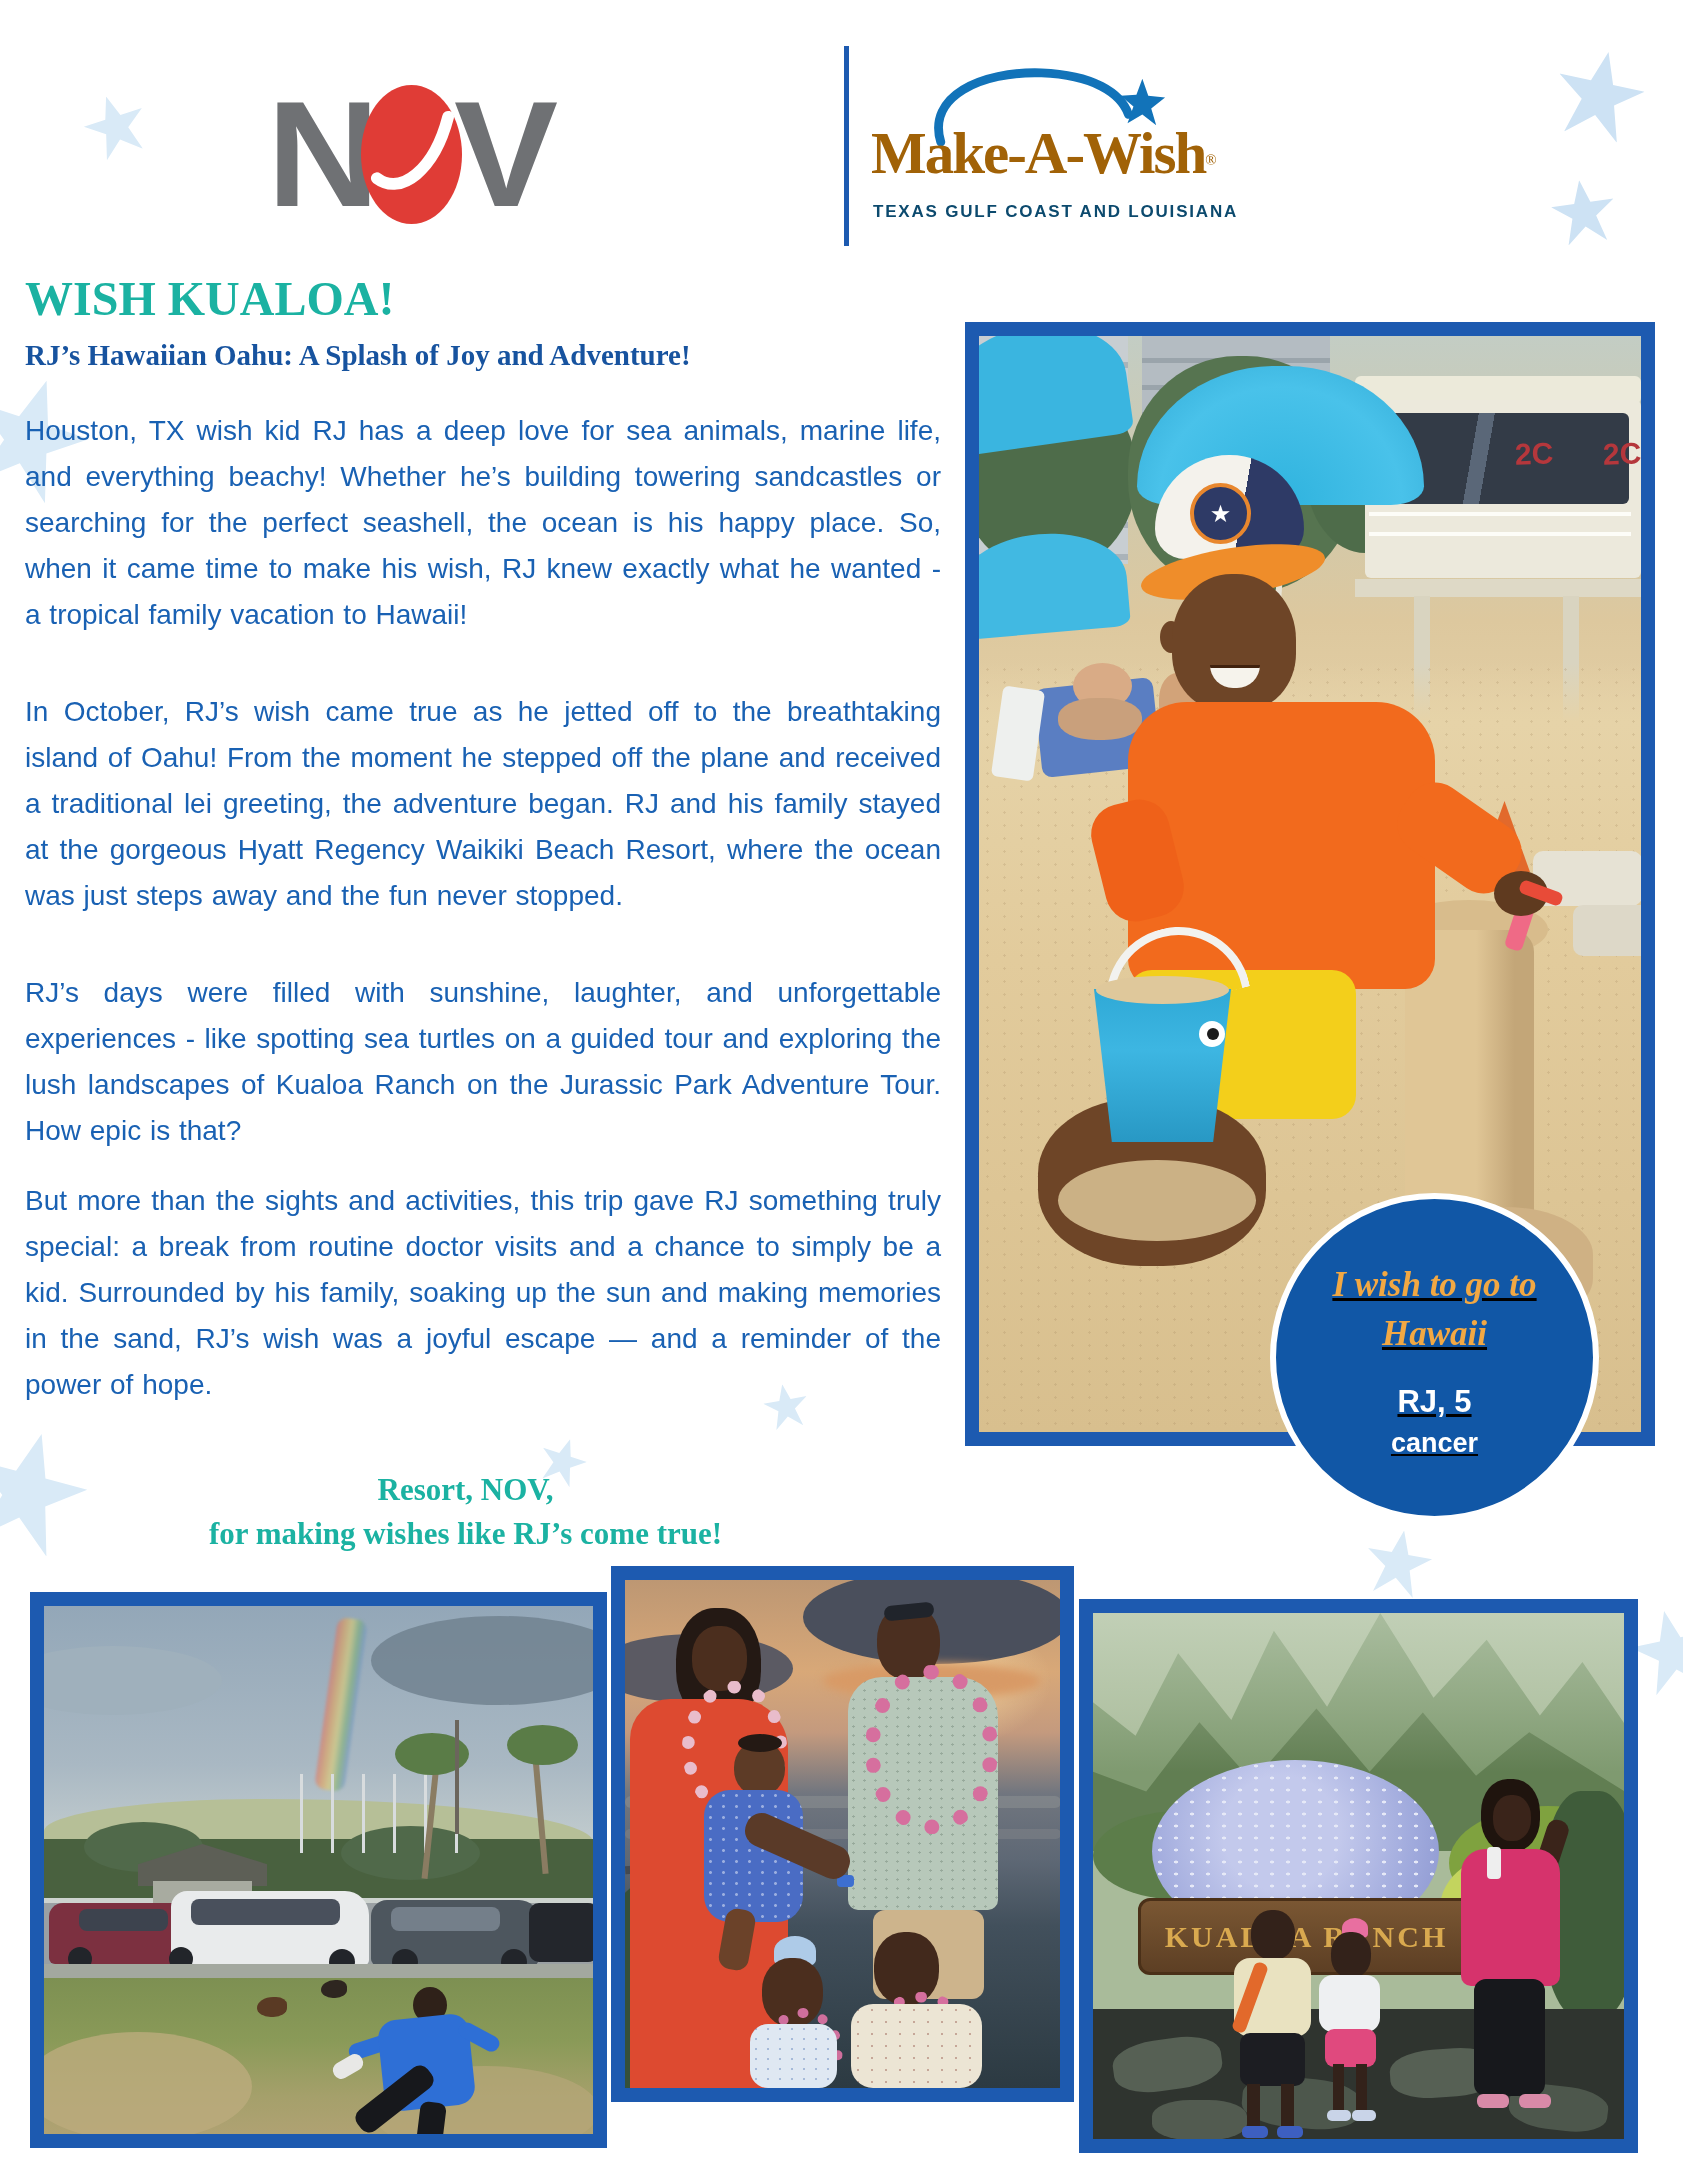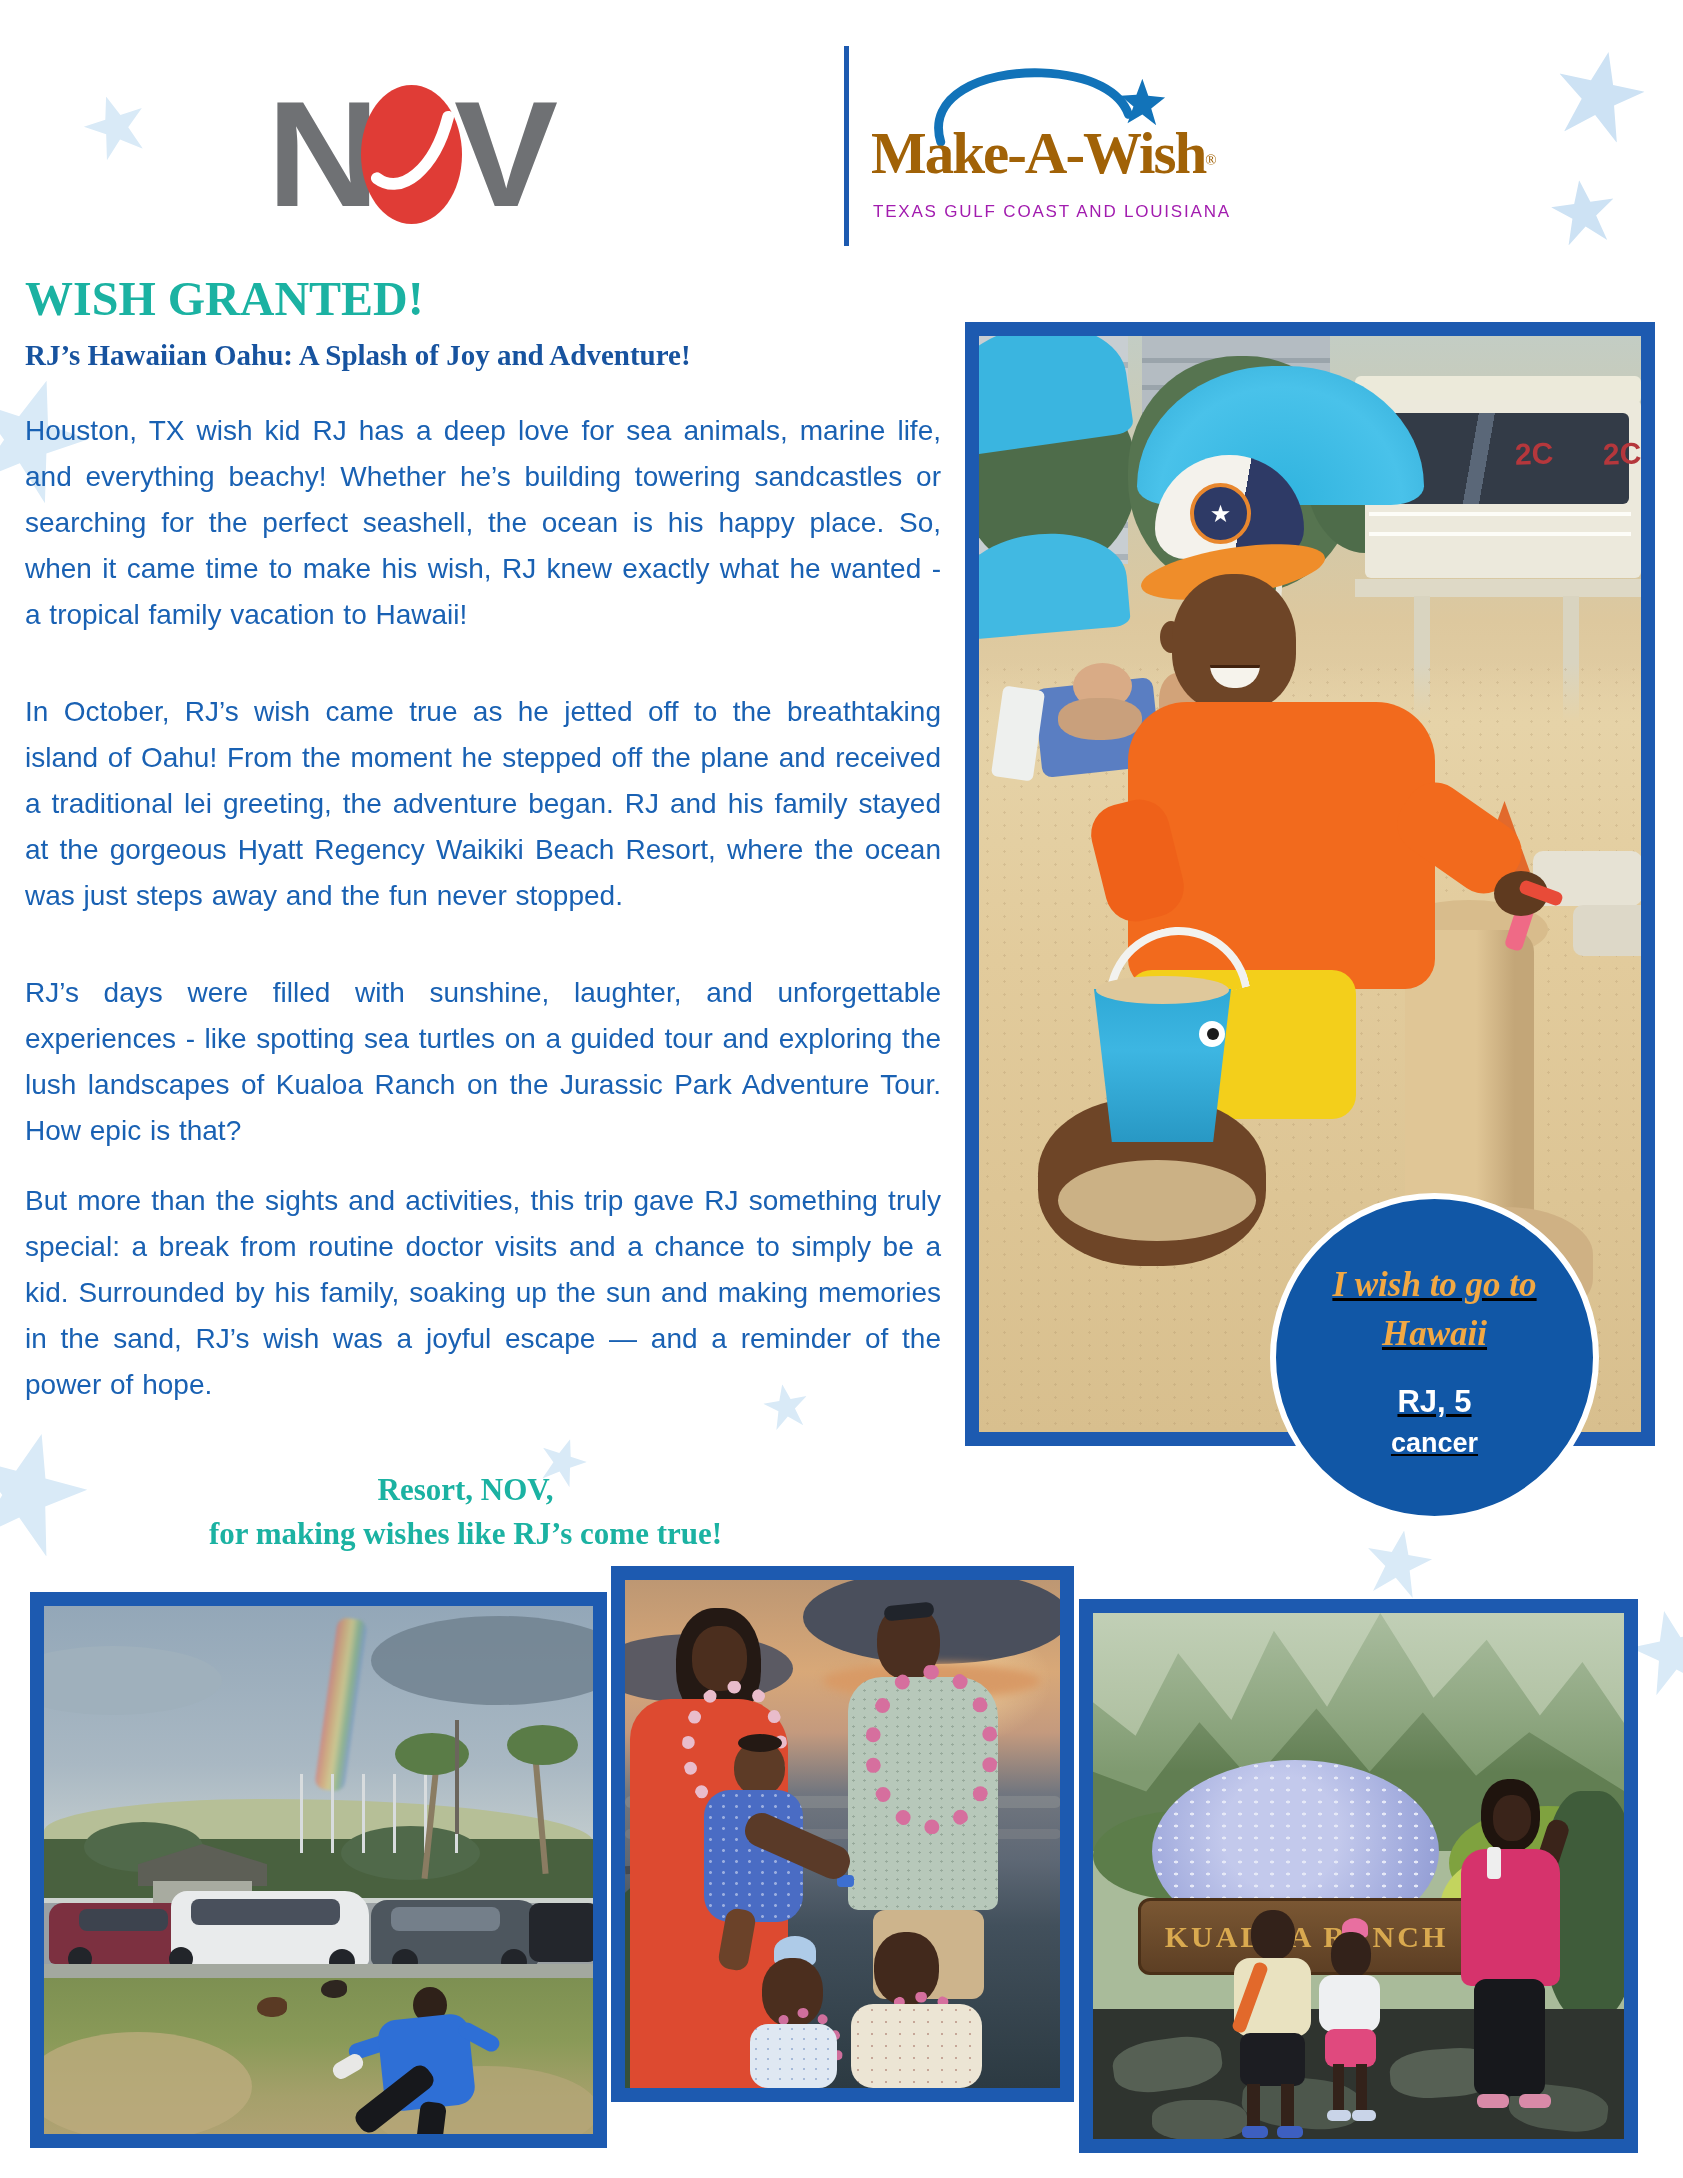--- a/index.html
+++ b/index.html
@@ -11,22 +11,22 @@
   
   .nov-logo{left:269px;top:85px;width:228px;height:139px;display:flex;align-items:center;z-index:2;}
   .nov-letter{font-family:"Liberation Sans",sans-serif;font-weight:700;font-size:150px;line-height:137px;
         color:#6f7174;transform:scaleX(1.04);letter-spacing:-6px;}
   .nov-o{position:relative;width:101px;height:139px;background:#e03c36;border-radius:50%;margin:0 -6px 0 -10px;z-index:3;}
   .divider{left:844px;top:46px;width:5px;height:200px;background:#1d5ab0;}
   .maw{left:871px;top:83px;width:356px;height:158px;}
   .maw-word{position:absolute;left:0;top:36px;width:356px;font-family:"Liberation Serif",serif;font-weight:700;
         font-size:59px;color:#a16207;letter-spacing:-2px;white-space:nowrap;}
   .maw-reg{font-size:15px;font-weight:400;vertical-align:8px;letter-spacing:0;}
-  .maw-region{position:absolute;left:2px;top:119px;width:352px;text-align:center;font-weight:400;font-size:17px;
-        letter-spacing:1.8px;color:#a21caf;white-space:nowrap;}
+  .maw-region{position:absolute;left:2px;top:119px;width:352px;text-align:center;font-weight:700;font-size:17px;
+        letter-spacing:1.8px;color:#0c4a6e;white-space:nowrap;}
   
   .title{left:25px;top:271px;font-family:"Liberation Serif",serif;font-weight:700;font-size:48px;color:#1bb2a2;}
   .subtitle{left:25px;top:339px;font-family:"Liberation Serif",serif;font-weight:700;font-size:29px;color:#17539f;}
   .bodycol{left:25px;top:408px;width:916px;color:#1961b3;font-size:28px;line-height:46px;
         text-align:justify;word-spacing:1px;}
   .bodycol p{margin:0 0 51px 0;}
   .bodycol p:nth-child(2){}
   .bodycol p:nth-child(3){margin-bottom:24px;}
   .bodycol p:nth-child(4){margin-bottom:0;}
   .thanks{left:25px;top:1468px;width:881px;text-align:center;font-family:"Liberation Serif",serif;
@@ -73,21 +73,21 @@
 
   <div class="abs maw">
     <svg class="abs" style="left:48px;top:-18px;" width="255" height="83" viewBox="0 0 258 84">
       <path d="M22,78 C8,32 62,6 124,8 C176,10 204,28 212,50" fill="none" stroke="#1273b9" stroke-width="9" stroke-linecap="round"></path>
       <path d="M226,14 L232,31 L249,33 L235,44 L240,61 L226,50 L211,59 L217,42 L204,31 L220,30 Z" fill="#1273b9"></path>
     </svg>
     <div class="maw-word"><span>Make-A-Wish</span><span class="maw-reg">®</span></div>
     <div class="maw-region">TEXAS GULF COAST AND LOUISIANA</div>
   </div>
 
-  <div class="abs title">WISH GRANTED!</div>
+  <div class="abs title">WISH KUALOA!</div>
   <div class="abs subtitle">RJ’s Hawaiian Oahu: A Splash of Joy and Adventure!</div>
 
   <div class="abs bodycol" style="z-index:2;">
     <p>Houston, TX wish kid RJ has a deep love for sea animals, marine life, and everything beachy! Whether he’s building towering sandcastles or searching for the perfect seashell, the ocean is his happy place. So, when it came time to make his wish, RJ knew exactly what he wanted - a tropical family vacation to Hawaii!</p>
     <p>In October, RJ’s wish came true as he jetted off to the breathtaking island of Oahu! From the moment he stepped off the plane and received a traditional lei greeting, the adventure began. RJ and his family stayed at the gorgeous Hyatt Regency Waikiki Beach Resort, where the ocean was just steps away and the fun never stopped.</p>
     <p>RJ’s days were filled with sunshine, laughter, and unforgettable experiences - like spotting sea turtles on a guided tour and exploring the lush landscapes of Kualoa Ranch on the Jurassic Park Adventure Tour. How epic is that?</p>
     <p>But more than the sights and activities, this trip gave RJ something truly special: a break from routine doctor visits and a chance to simply be a kid. Surrounded by his family, soaking up the sun and making memories in the sand, RJ’s wish was a joyful escape — and a reminder of the power of hope.</p>
   </div>
 
   <div class="abs thanks" style="z-index:2;">

